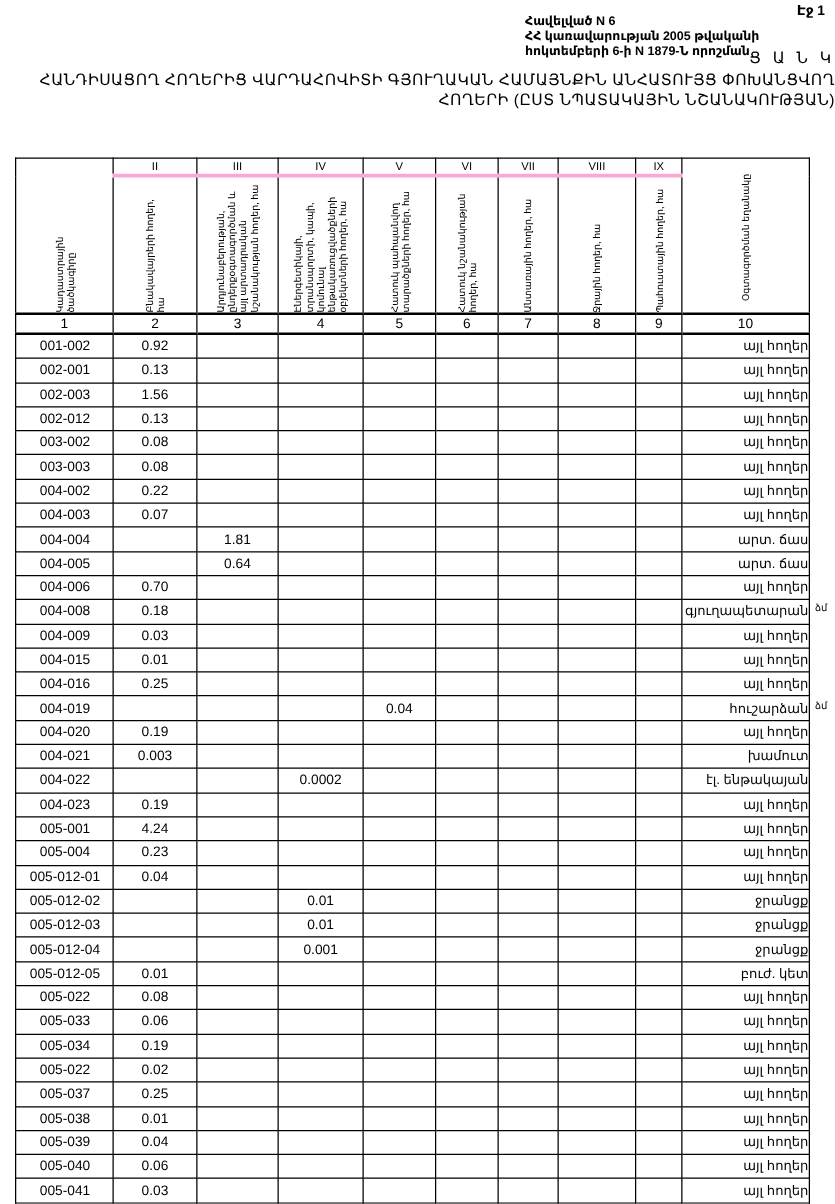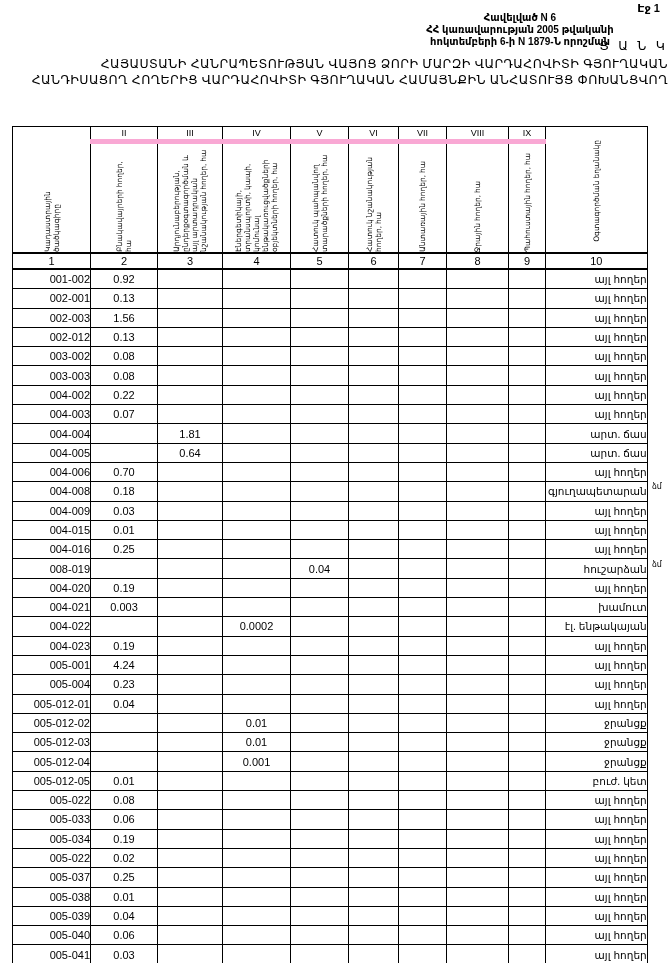--- a/index.html
+++ b/index.html
@@ -1,55 +1,55 @@
 <!DOCTYPE html>
 <html><head>
 <meta charset="utf-8">
 <style>
   html, body { margin:0; padding:0; background:#fff; }
   body { width:668px; height:963px; position:relative; overflow:hidden;
          font-family:"Liberation Sans", "DejaVu Sans", sans-serif; color:#000; }
   .page-no { position:absolute; right:8px; top:2px; font-size:11px; font-weight:bold; }
-  .decree { position:absolute; left:420px; top:12px; width:200px; text-align:center;
+  .decree { position:absolute; left:420px; top:12px; width:200px; 
             font-size:10px; font-weight:bold; line-height:12px; }
   .doc-title { position:absolute; left:0; top:38px; width:668px; text-align:right;
                font-size:12.5px; line-height:16px; letter-spacing:0.4px; }
   .doc-title .t0 { display:block; margin-left:-20px; margin-bottom:2px; letter-spacing:3px; }
   .doc-title .tl { display:block; }
   table.grid { position:absolute; left:12px; top:126px; border-collapse:collapse;
                table-layout:fixed; font-size:11px; }
   table.grid td, table.grid th { border:1px solid #000; padding:0; font-weight:normal; }
-  table.grid th.roman { height:12px; font-size:9px; line-height:12px; border-bottom:5px solid #f9a8d4; }
+  table.grid th.roman { height:12px; font-size:9px; line-height:12px; border-bottom:3px solid #f9a8d4; }
   table.grid th.rot { height:108px; vertical-align:bottom; position:relative; }
   .rot-text { display:block; writing-mode:vertical-rl; transform:rotate(180deg);
               font-size:7.5px; line-height:9px; margin:0 auto; max-height:104px;
               overflow:hidden; text-align:left; padding-bottom:2px; }
   table.grid th.h10 { vertical-align:middle; }
   table.grid tr.nums td { height:14px; text-align:center; font-size:11px; border-top:2px solid #000; border-bottom:2px solid #000; }
   table.grid tr.row td { height:18.3px; line-height:18px; }
-  td.code { text-align:right; padding-left:1px !important; }
+  td.code { text-align:center; padding-left:1px !important; }
   td.val { text-align:center; }
   td.cat { text-align:right; padding-left:2px !important; font-size:10.5px; }
   .margin-note { position:absolute; left:652px; font-size:8px; }
 </style>
 </head>
 <body>
 
 <div class="page-no">Էջ 1</div>
 
 <div class="decree">
   <div>Հավելված N 6</div>
   <div>ՀՀ կառավարության 2005 թվականի</div>
   <div>հոկտեմբերի 6-ի N 1879-Ն որոշման</div>
 </div>
 
 <div class="doc-title">
   <span class="t0">Ց Ա Ն Կ</span>
-  <span class="tl">ՀԱՅԱՍՏԱՆԻ ՀԱՆՐԱՊԵՏՈՒԹՅԱՆ ՎԱՅՈՑ ՁՈՐԻ ՄԱՐԶԻ ՎԱՐԴԱՀՈՎԻՏԻ ԳՅՈՒՂԱԿԱՆ</span>
   <span class="tl">ՀԱՆԴԻՍԱՑՈՂ ՀՈՂԵՐԻՑ ՎԱՐԴԱՀՈՎԻՏԻ ԳՅՈՒՂԱԿԱՆ ՀԱՄԱՅՆՔԻՆ ԱՆՀԱՏՈՒՅՑ ՓՈԽԱՆՑՎՈՂ</span>
+  <span class="tl">ՀՈՂԵՐԻ (ԸՍՏ ՆՊԱՏԱԿԱՅԻՆ ՆՇԱՆԱԿՈՒԹՅԱՆ)</span>
 </div>
 
 <table class="grid">
   <colgroup>
     <col style="width:78px">
       <col style="width:67px">
       <col style="width:65px">
       <col style="width:68px">
     <col style="width:58px">
       <col style="width:50px">
@@ -289,21 +289,21 @@
         <td class="val"></td>
         <td class="val"></td>
         <td class="val"></td>
         <td class="val"></td>
         <td class="val"></td>
         <td class="val"></td>
         <td class="val"></td>
         <td class="cat">այլ հողեր</td>
       </tr>
       <tr class="row">
-        <td class="code">008-019</td>
+        <td class="code">004-019</td>
         <td class="val"></td>
         <td class="val"></td>
         <td class="val"></td>
         <td class="val">0.04</td>
         <td class="val"></td>
         <td class="val"></td>
         <td class="val"></td>
         <td class="val"></td>
         <td class="cat">հուշարձան</td>
       </tr>

